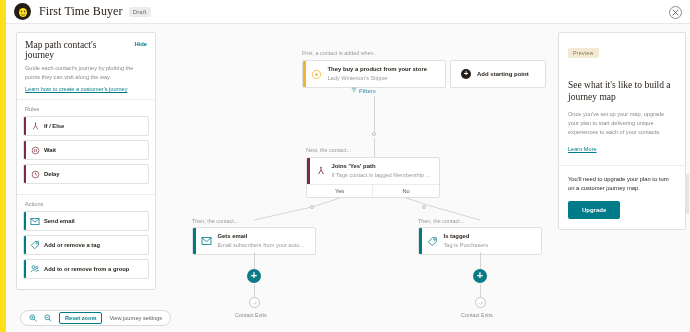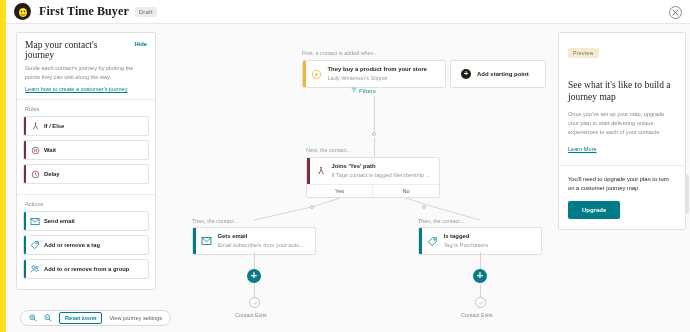--- a/index.html
+++ b/index.html
@@ -24,21 +24,21 @@
     display: flex; align-items: center; padding: 0 8px;
   }
   .logo {
     width: 17px; height: 17px; border-radius: 50%;
     background: #241c15; position: relative; flex: 0 0 auto;
     display: flex; align-items: center; justify-content: center;
     color: #ffe01b; font-size: 11px; line-height: 1;
   }
   .title {
     font-family: "Liberation Serif", serif;
-    font-size: 12px; color: #241c15; margin-left: 8px; font-weight: 700;
+    font-size: 12px; color: #241c15; margin-left: 8px; font-weight: 400;
     letter-spacing: .1px;
   }
   .badge-draft {
     margin-left: 6px; font-size: 6px; color: #6b6b6b;
     background: #ececec; border-radius: 2px; padding: 2px 4px;
     letter-spacing: .2px;
   }
   .close-btn {
     position: absolute; right: 8px; top: 6px;
     width: 13px; height: 13px; border-radius: 50%;
@@ -228,21 +228,21 @@
       <svg width="7" height="7" viewBox="0 0 10 10" aria-hidden="true">
         <path d="M1 1 L9 9 M9 1 L1 9" stroke="#555" stroke-width="1.2"></path>
       </svg>
     </div>
   </div>
 
   <div class="canvas">
 
     <div class="side-panel">
       <div class="sp-head">
-        <div class="sp-title">Map your contact's journey</div>
+        <div class="sp-title">Map path contact's journey</div>
         <div class="sp-hide">Hide</div>
         <div class="sp-desc">Guide each contact's journey by plotting the points they can visit along the way.</div>
         <a class="sp-link">Learn how to create a customer's journey</a>
       </div>
       <div class="sp-sep"></div>
 
       <div class="sp-group-label">Rules</div>
       <div class="sp-list">
         <div class="sp-item rule">
           <div class="bar"></div>

